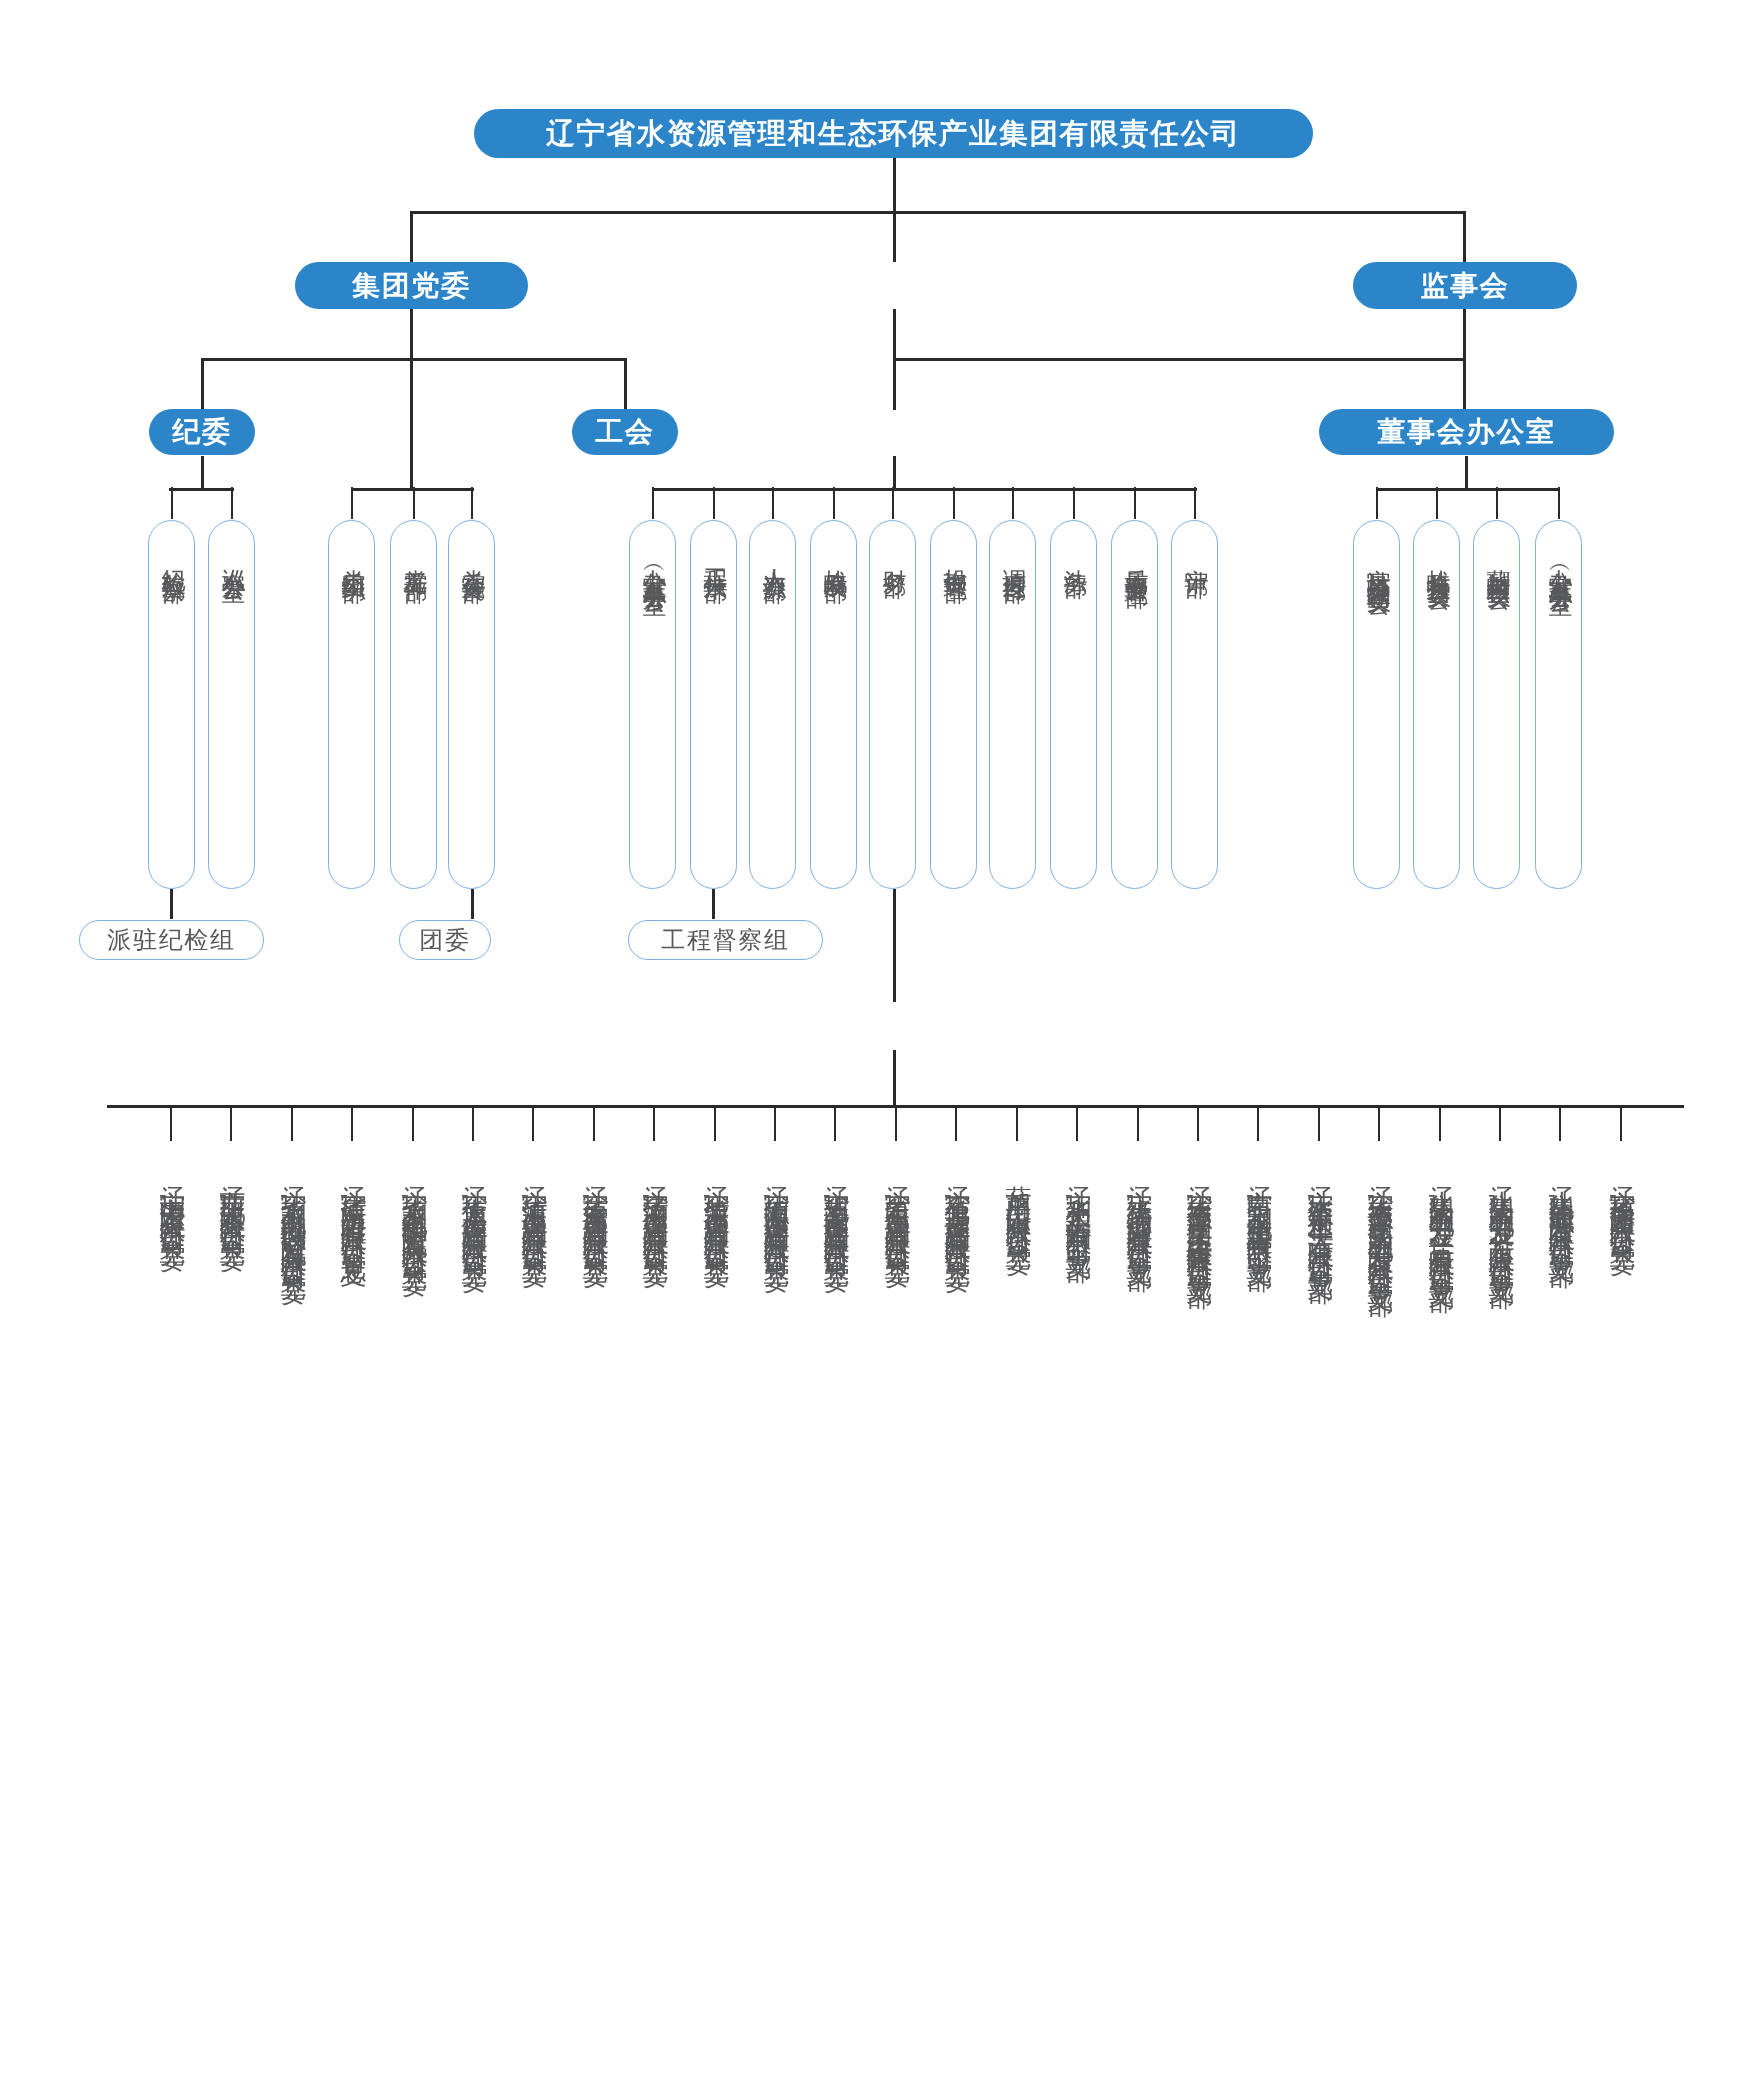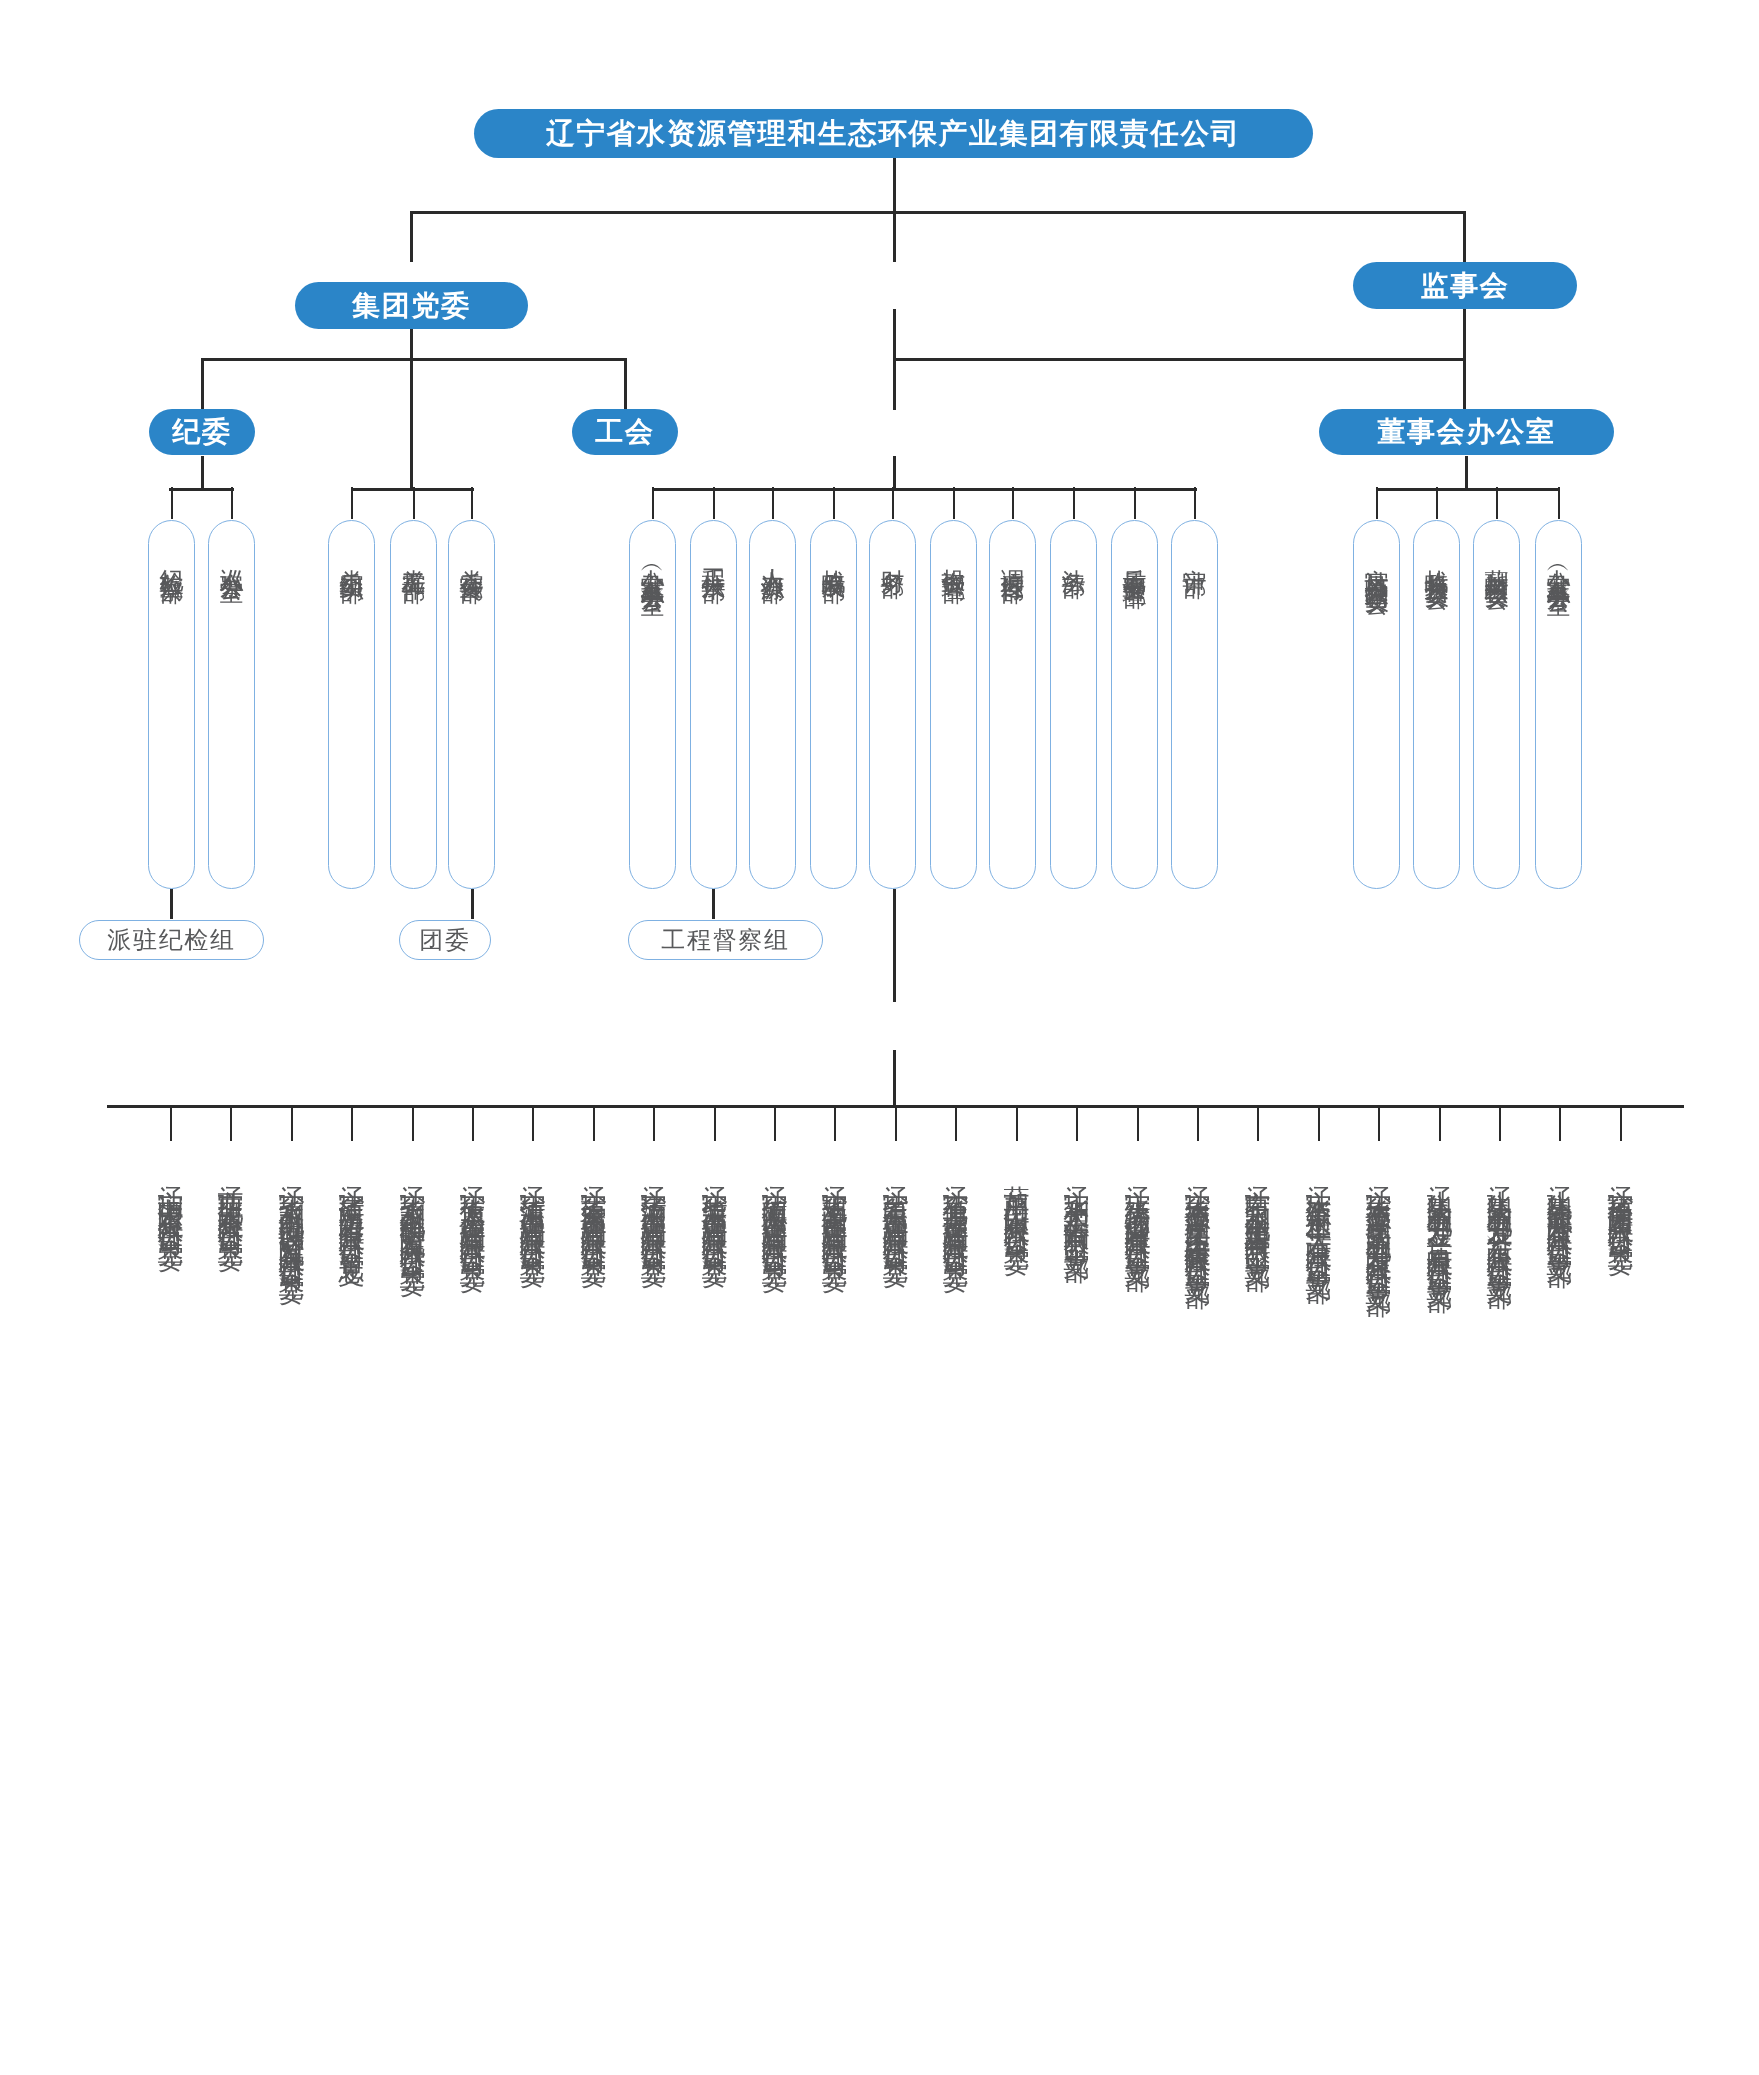--- a/index.html
+++ b/index.html
@@ -1,18 +1,18 @@
 <!DOCTYPE html>
 <html style="font-size:13.4px"><head>
 <meta charset="utf-8">
 <style>
   html,body{margin:0;padding:0;background:#ffffff;}
   .canvas{
     position:relative;width:1760px;height:2076px;background:#ffffff;
-    font-family:Liberation Sans, sans-serif;overflow:hidden;
+    font-family:Liberation Mono, monospace;overflow:hidden;
   }
   .ln{position:absolute;background:#2a2a2a;}
   .bluepill{
     position:absolute;background:#2B85C8;border-radius:25px;
     display:flex;align-items:center;justify-content:center;
     color:#ffffff;font-weight:bold;font-size:28px;letter-spacing:1.7px;white-space:nowrap;
   }
   .vpill{
     position:absolute;top:520px;width:47px;height:369px;background:#ffffff;
     border:1.7px solid #7FB1E2;border-radius:25px;box-sizing:border-box;
@@ -71,21 +71,21 @@
   <div class="ln" style="left:471px;top:889px;width:2.5px;height:30px;"></div>
   <div class="ln" style="left:712px;top:889px;width:2.5px;height:30px;"></div>
   <div class="ln" style="left:893px;top:889px;width:2.5px;height:113px;"></div>
   <div class="ln" style="left:893px;top:1050px;width:2.5px;height:55px;"></div>
   <div class="ln" style="left:107px;top:1105px;width:1577px;height:2.5px;"></div>
 
   <div class="bluepill" style="left:474px;top:109px;width:839px;height:49px;font-size:28.5px;">
     <span>辽宁省水资源管理和生态环保产业集团有限责任公司</span>
   </div>
 
-  <div class="bluepill" style="left:295px;top:262px;width:233px;height:47px;margin-top:20px;">
+  <div class="bluepill" style="left:295px;top:262px;width:233px;height:47px;">
     <span>集团党委</span>
   </div>
   <div class="bluepill" style="left:1353px;top:262px;width:224px;height:47px;">
     <span>监事会</span>
   </div>
 
   <div class="bluepill" style="left:149px;top:409px;width:106px;height:46px;">
     <span>纪委</span>
   </div>
   <div class="bluepill" style="left:572px;top:409px;width:106px;height:46px;">

